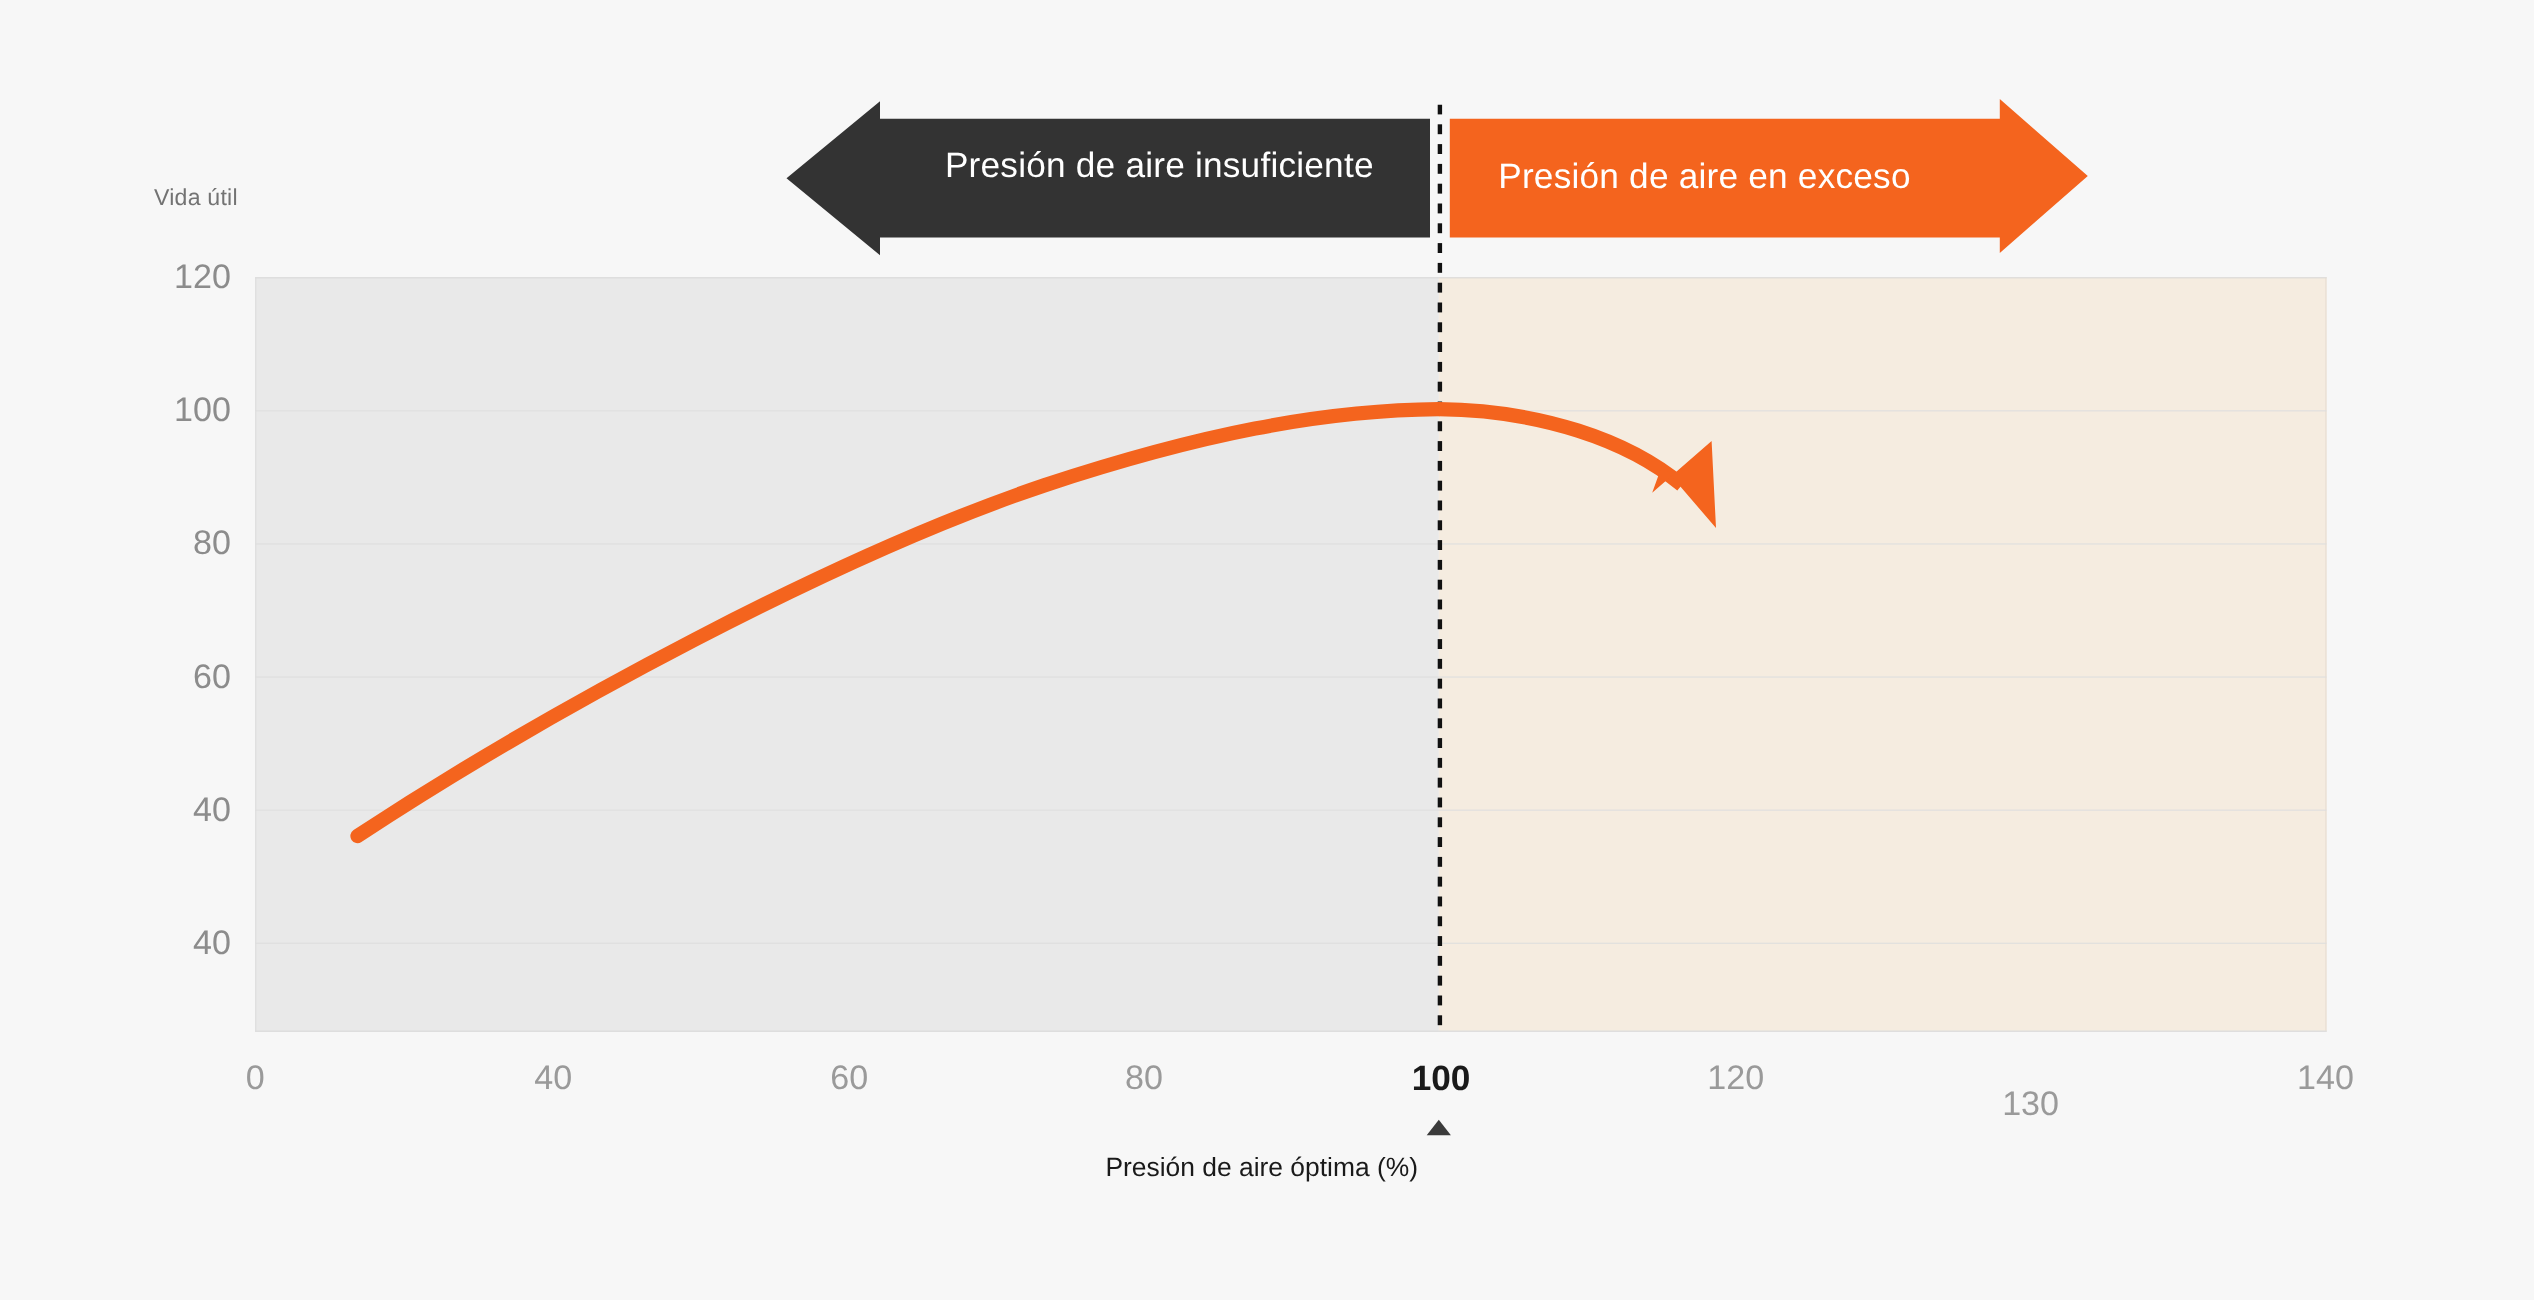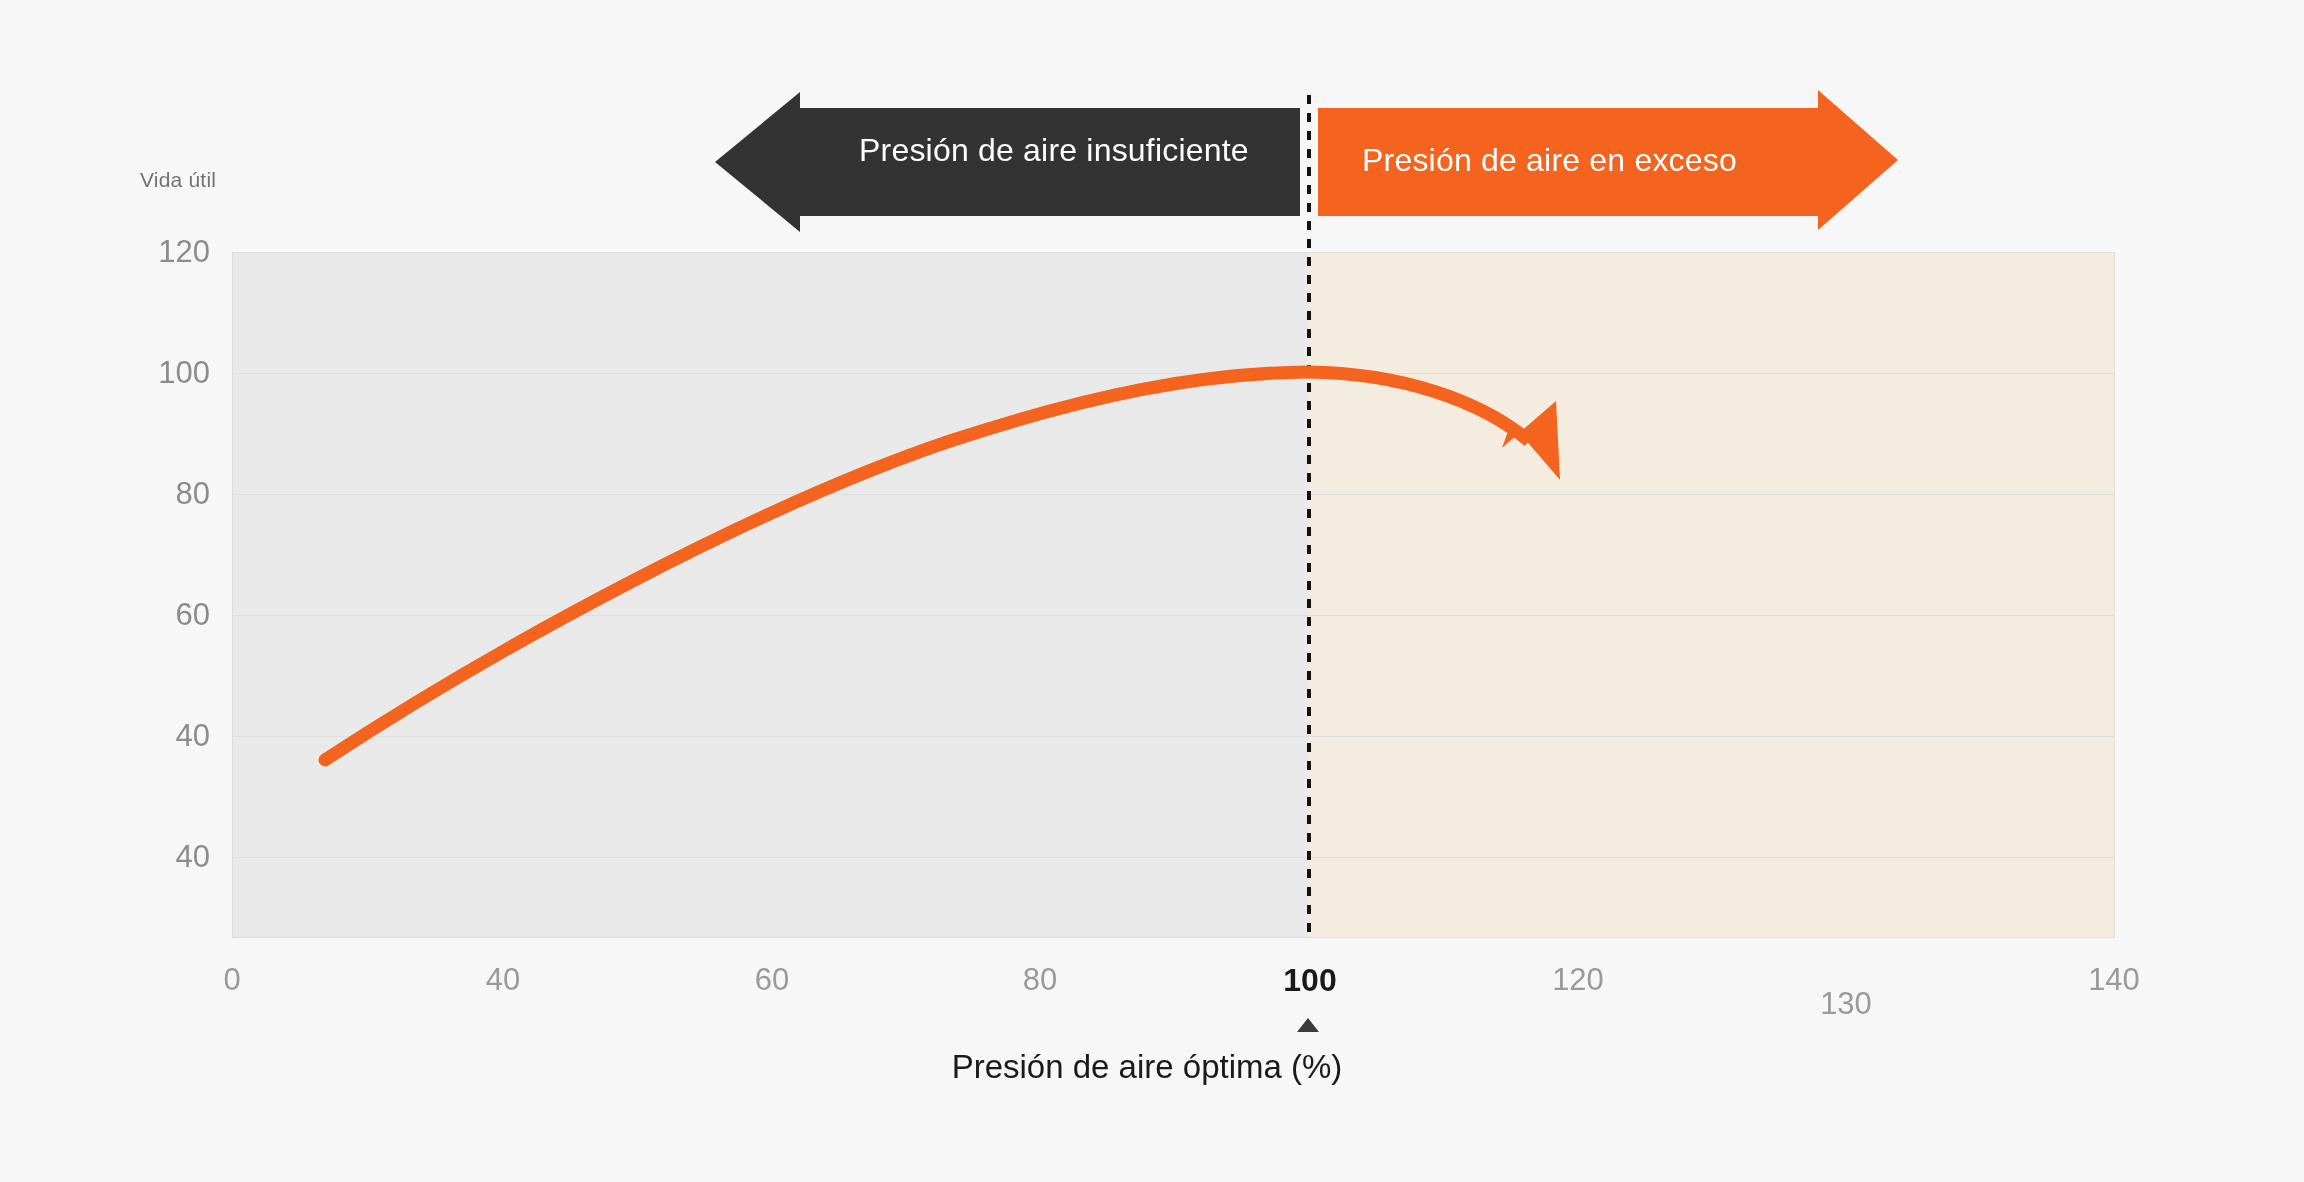--- a/index.html
+++ b/index.html
@@ -98,21 +98,21 @@
     font-size: 32px;
   }
 
   
   .x-axis-title {
     position: absolute;
     top: 1048px;
     left: 0;
     width: 2304px;
     text-align: center;
-    font-size: 33px;
+    font-size: 24px;
     color: #1a1a1a;
   }
   .x-axis-title span { position: relative; left: -5px; }
 
   
   .optimum-pointer {
     position: absolute;
     left: 1308px;
     top: 1018px;
     width: 0; height: 0;

